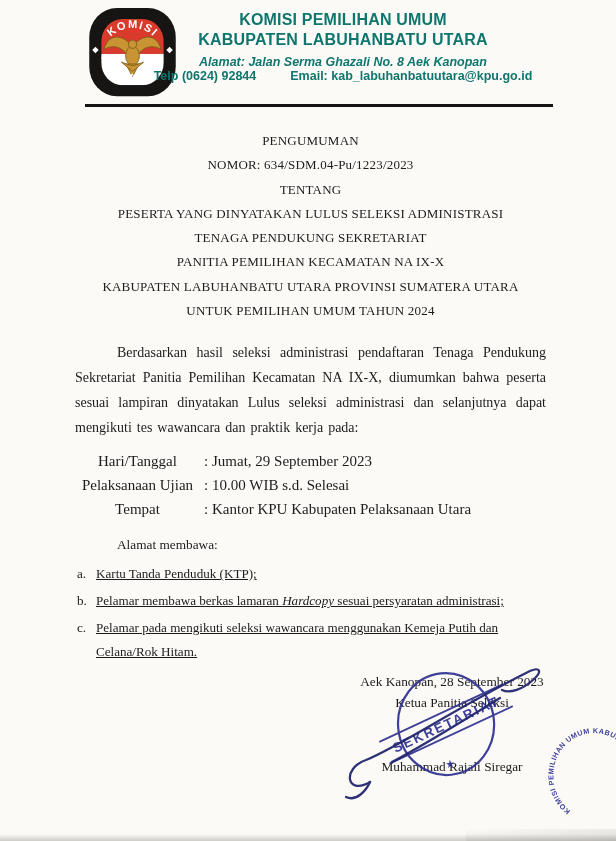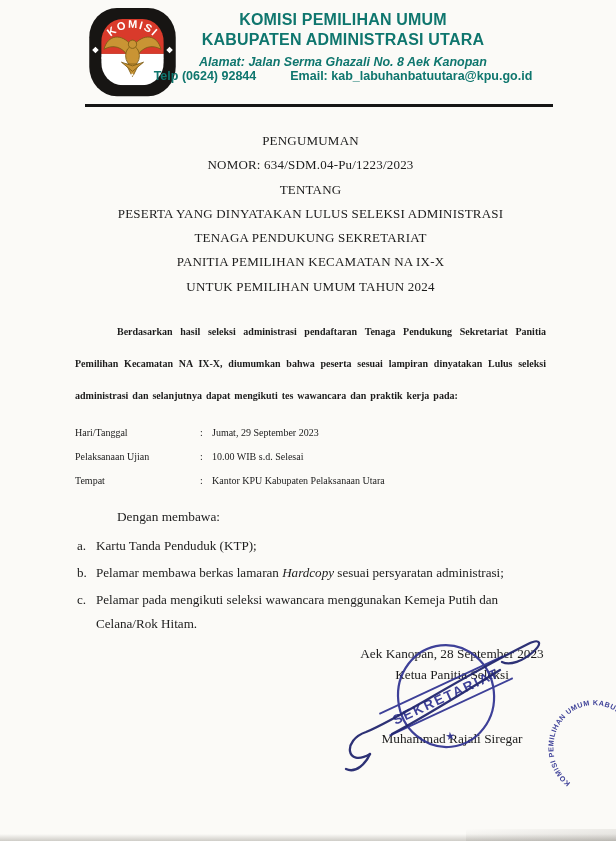--- a/index.html
+++ b/index.html
@@ -33,32 +33,32 @@
   .lh-addr{font-size:12.5px;font-weight:700;margin-top:5px;font-style:italic;}
   .lh-contact{font-size:12.5px;font-weight:700;}
   .lh-contact .gap{display:inline-block;width:34px;}
   .rule{position:absolute;left:85px;top:104px;width:468px;height:3px;background:#151515;}
   
   .title-block{margin:30px 70px 0 75px;text-align:center;}
   .title-block div{font-size:13px;line-height:24.3px;letter-spacing:.2px;}
   
   .opening{
     margin:17px 70px 0 75px;
-    font-size:10px;line-height:32px;
-    text-align:justify;text-indent:42px;word-spacing:1.5px;font-weight:bold;
-  }
-  .schedule{margin:9px 70px 0 75px;font-size:10px;}
+    font-size:14px;line-height:25px;
+    text-align:justify;text-indent:42px;word-spacing:1.5px;
+  }
+  .schedule{margin:9px 70px 0 75px;font-size:15px;text-align:center;}
   .schedule .row{display:flex;line-height:24px;}
   .schedule .lbl{width:125px;}
   .schedule .sep{width:12px;}
   .bring-intro{margin:13px 70px 0 117px;font-size:13.3px;line-height:22px;}
   .req-list{margin:6px 60px 0 77px;font-size:13.1px;}
   .req{display:flex;line-height:23.5px;margin-bottom:3.5px;}
   .req .marker{width:19px;flex:none;}
-  .req .txt{width:460px;}
+  .req .txt{width:460px;text-decoration:underline;}
   .req .txt em{font-style:italic;}
   
   .sig-block{
     position:relative;
     margin:8px 38px 0 auto;
     width:252px;
     text-align:center;
     font-size:13.3px;
   }
   .sig-line{line-height:21px;position:relative;z-index:1;}
@@ -112,36 +112,37 @@
       </text>
       <text font-family="Liberation Sans, sans-serif" font-size="9" font-weight="700" fill="#ffffff" letter-spacing="0.6">
         <textPath href="#logo-arc-bottom" startOffset="50%" text-anchor="middle">PEMILIHAN UMUM</textPath>
       </text>
       <rect x="7.2" y="44.2" width="5" height="5" transform="rotate(45 9.7 46.7)" fill="#ffffff"></rect>
       <rect x="87.8" y="44.2" width="5" height="5" transform="rotate(45 90.3 46.7)" fill="#ffffff"></rect>
     </svg>
 
     <div class="lh-text">
       <div class="lh-org">KOMISI PEMILIHAN UMUM</div>
-      <div class="lh-org">KABUPATEN ADMINISTRASI UTARA</div>
+      <div class="lh-org">KABUPATEN LABUHANBATU UTARA</div>
       <div class="lh-addr">Alamat: Jalan Serma Ghazali No. 8 Aek Kanopan</div>
       <div class="lh-contact">
         <span>Telp (0624) 92844</span><span class="gap"></span><span>Email: kab_labuhanbatuutara@kpu.go.id</span>
       </div>
     </div>
     <div class="rule"></div>
   </div>
 
   <div class="title-block">
     <div>PENGUMUMAN</div>
     <div>NOMOR: 634/SDM.04-Pu/1223/2023</div>
     <div>TENTANG</div>
     <div>PESERTA YANG DINYATAKAN LULUS SELEKSI ADMINISTRASI</div>
     <div>TENAGA PENDUKUNG SEKRETARIAT</div>
     <div>PANITIA PEMILIHAN KECAMATAN NA IX-X</div>
+    <div>KABUPATEN LABUHANBATU UTARA PROVINSI SUMATERA UTARA</div>
     <div>UNTUK PEMILIHAN UMUM TAHUN 2024</div>
   </div>
 
   <p class="opening">Berdasarkan hasil seleksi administrasi pendaftaran Tenaga Pendukung Sekretariat Panitia Pemilihan Kecamatan NA IX-X, diumumkan bahwa peserta sesuai lampiran dinyatakan Lulus seleksi administrasi dan selanjutnya dapat mengikuti tes wawancara dan praktik kerja pada:</p>
 
   <div class="schedule">
     <div class="row">
       <span class="lbl">Hari/Tanggal</span>
       <span class="sep">:</span>
       <span class="val">Jumat, 29 September 2023</span>
@@ -151,21 +152,21 @@
       <span class="sep">:</span>
       <span class="val">10.00 WIB s.d. Selesai</span>
     </div>
     <div class="row">
       <span class="lbl">Tempat</span>
       <span class="sep">:</span>
       <span class="val">Kantor KPU Kabupaten Pelaksanaan Utara</span>
     </div>
   </div>
 
-  <div class="bring-intro">Dengan membawa:</div>
+  <div class="bring-intro">Alamat membawa:</div>
 
   <div class="req-list">
     <div class="req">
       <span class="marker">a.</span>
       <span class="txt"><span>Kartu Tanda Penduduk (KTP);</span><em></em><span></span></span>
     </div>
     <div class="req">
       <span class="marker">b.</span>
       <span class="txt"><span>Pelamar membawa berkas lamaran </span><em>Hardcopy</em><span> sesuai persyaratan administrasi;</span></span>
     </div>

